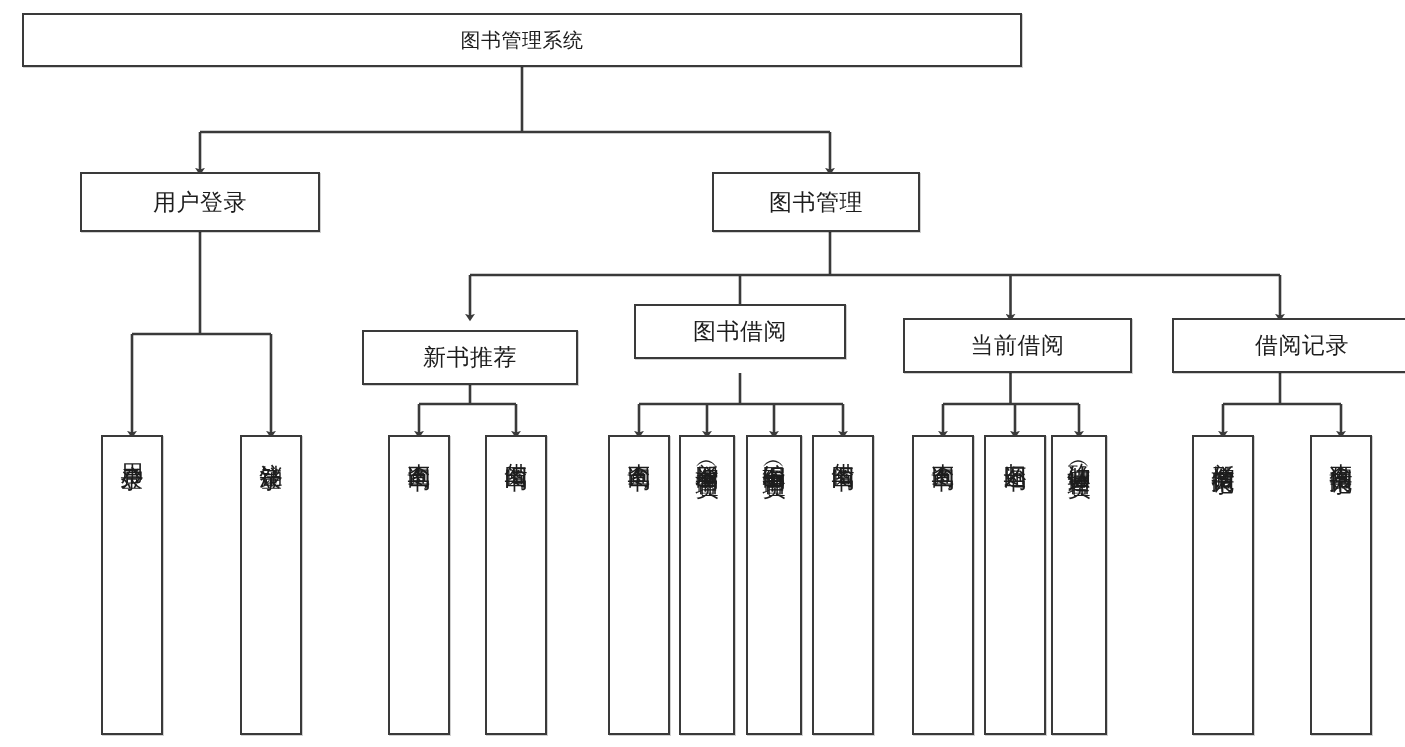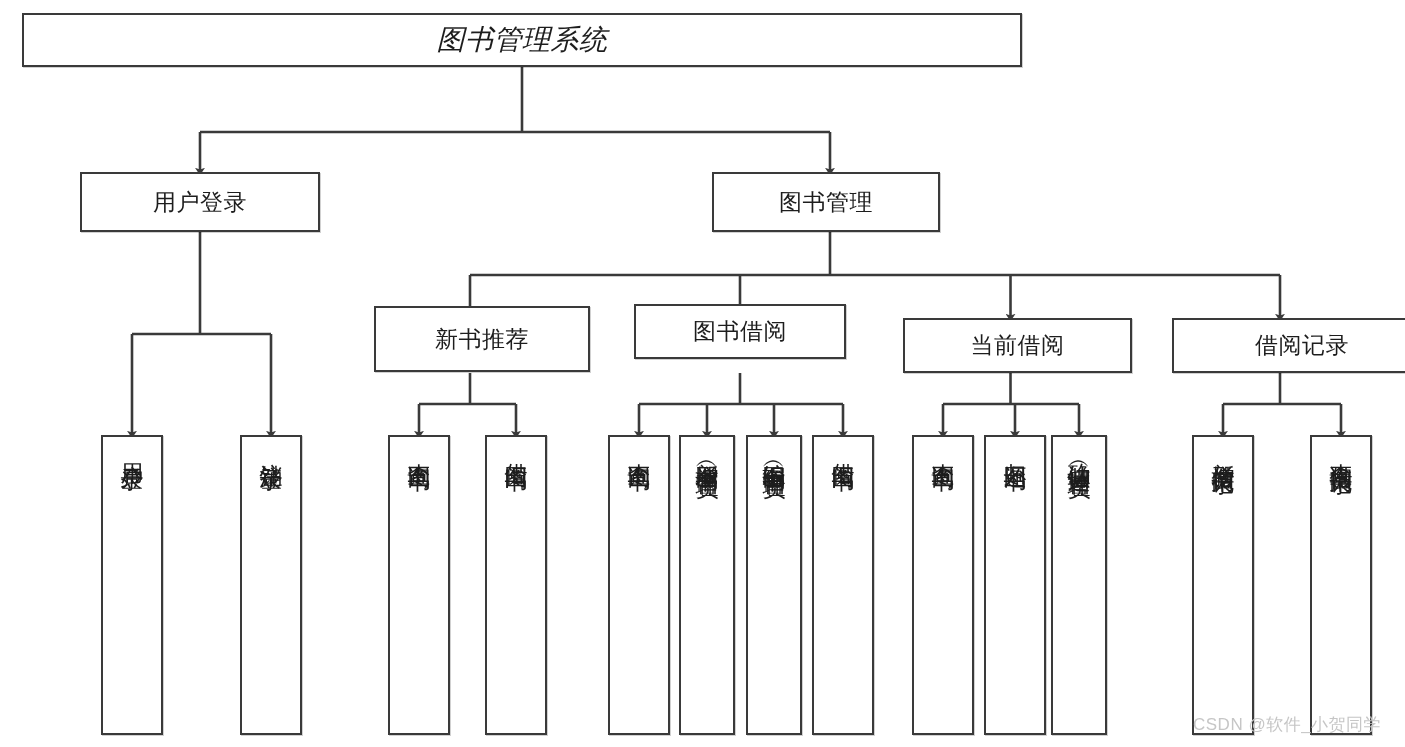--- a/index.html
+++ b/index.html
@@ -41,22 +41,21 @@
     display: block;
     text-align: center;
     line-height: 1.32;
     letter-spacing: 0.5px;
   }
   .node.h .label {
     writing-mode: horizontal-tb;
     font-size: 23px;
   }
   .node.root .label {
-    font-size: 28px;
-    font-style: italic;
+    font-size: 20px;
   }
   .node.v {
     padding: 8px 0;
     align-items: flex-start;
     justify-content: center;
   }
   .node.v .label {
     writing-mode: vertical-rl;
     text-orientation: upright;
     font-size: 23px;
@@ -123,24 +122,24 @@
       </g>
   </svg>
 
   <div id="node-layer">
       <div class="node h root" style="left: 22px; top: 13px; width: 1000px; height: 54px;">
         <span class="label">图书管理系统</span>
       </div>
       <div class="node h lvl2" style="left: 80px; top: 172px; width: 240px; height: 60px;">
         <span class="label">用户登录</span>
       </div>
-      <div class="node h lvl2" style="left: 712px; top: 172px; width: 228px; height: 60px;">
+      <div class="node h lvl2" style="left: 712px; top: 172px; width: 208px; height: 60px;">
         <span class="label">图书管理</span>
       </div>
-      <div class="node h lvl3" style="left: 362px; top: 306px; width: 216px; height: 66px; margin-left: 12px;">
+      <div class="node h lvl3" style="left: 362px; top: 330px; width: 216px; height: 55px;">
         <span class="label">新书推荐</span>
       </div>
       <div class="node h lvl3" style="left: 634px; top: 304px; width: 212px; height: 55px;">
         <span class="label">图书借阅</span>
       </div>
       <div class="node h lvl3" style="left: 903px; top: 318px; width: 229px; height: 55px;">
         <span class="label">当前借阅</span>
       </div>
       <div class="node h lvl3" style="left: 1172px; top: 318px; width: 260px; height: 55px;">
         <span class="label">借阅记录</span>
@@ -179,15 +178,14 @@
         <span class="label">确认归还（管理员）</span>
       </div>
       <div class="node v leaf" style="left: 1192px; top: 435px; width: 62px; height: 300px;">
         <span class="label">新增借阅记录</span>
       </div>
       <div class="node v leaf" style="left: 1310px; top: 435px; width: 62px; height: 300px;">
         <span class="label">查询借阅记录</span>
       </div>
     </div>
 
-  <div class="watermark">CSDN @软件_小贺同学</div>
 
 </div>
 
 </body></html>

